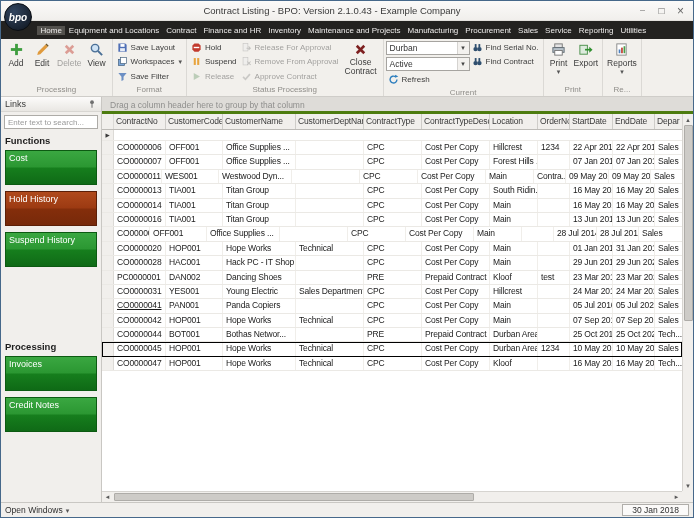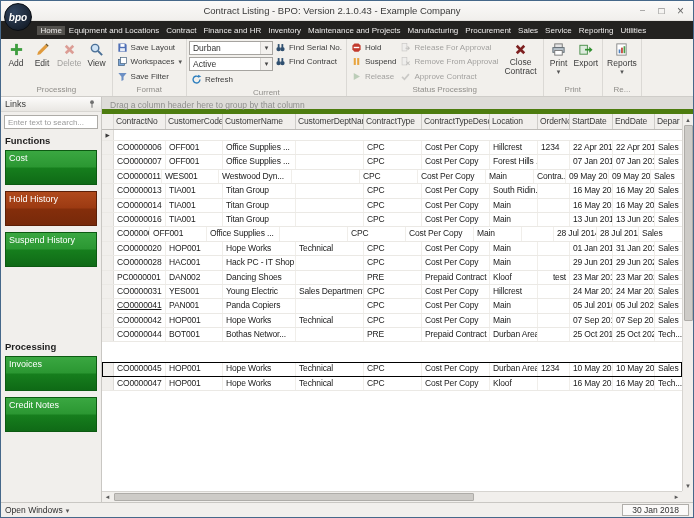--- a/index.html
+++ b/index.html
@@ -58,31 +58,31 @@
   .side-search::placeholder{color:#9a9a9a;}
   .side-head{font-size:9.5px;font-weight:bold;color:#1e1e1e;padding:4px 4px 4px;flex:none;}
   .side-head.proc{margin-top:64px;}
   .side-btn{height:35px;margin:0 4px 6px;border:1px solid #444;font-size:9px;color:#fff;padding:2px 3px;cursor:pointer;flex:none;overflow:hidden;}
   .side-btn.green{background:linear-gradient(180deg,var(--sidebar-green,#3aa741) 0%,#2b9732 48%,#167e1d 52%,var(--sidebar-green-dark,#0f6a16) 100%);border-color:#0c5a12;}
   .side-btn.gray{background:linear-gradient(180deg,#dddddb,#aeacaa);border-color:#8f8d8b;color:#fbfbfb;}
   .side-btn.red{background:linear-gradient(180deg,var(--sidebar-red,#b04a1c) 0%,#9c3a12 48%,#842e0b 52%,var(--sidebar-red-dark,#77290a) 100%);border-color:#5c1f07;}
 
   
   .gridpane{flex:1;position:relative;background:#fff;overflow:hidden;}
-  .groupbar{height:17px;background:#dedcd8;font-size:8.5px;color:#8f8f8d;line-height:16px;padding-left:8px;border-bottom:5px solid #4d7c0f;cursor:default;}
+  .groupbar{height:17px;background:#dedcd8;font-size:8.5px;color:#8f8f8d;line-height:16px;padding-left:8px;border-bottom:3px solid #4d7c0f;cursor:default;}
   .gheader{display:flex;height:16px;background:#f1efec;border-bottom:1px solid #bdbbb7;margin-right:11px;overflow:hidden;}
   .hcell{flex:none;font-size:8.5px;color:#3a3a3a;line-height:15px;padding:0 2px;border-right:1px solid #cfcdc9;white-space:nowrap;overflow:hidden;letter-spacing:-0.15px;cursor:pointer;}
   .hind{width:12px;flex:none;border-right:1px solid #cfcdc9;background:#f1efec;}
   .gbody{margin-right:11px;overflow:hidden;}
   .grow{display:flex;height:14.4px;border-bottom:1px solid #ebe9e5;background:#fff;}
   .grow.blank{height:11px;}
   .ind{width:12px;flex:none;background:#f1efec;border-right:1px solid #dcdad6;display:flex;align-items:center;justify-content:center;}
   .ind.arrow::after{content:"▶";font-size:5.5px;color:#3a3a3a;}
   .cell{flex:none;font-size:8.5px;color:#1b1b1b;line-height:13px;padding:0 3px;border-right:1px solid #f0eeea;white-space:nowrap;overflow:hidden;letter-spacing:-0.15px;}
-  .grow.focused{outline:1.5px solid #000;outline-offset:-1.5px;margin-top:20px;}
+  .grow.focused{outline:1.5px solid #000;outline-offset:-1.5px;}
 
   
   .vscroll{position:absolute;top:17px;right:0;bottom:11px;width:11px;background:#f1efec;border-left:1px solid #d6d4d0;display:flex;flex-direction:column;align-items:center;cursor:pointer;}
   .sarrow{width:11px;height:11px;font-size:6px;color:#5a5a5a;display:flex;align-items:center;justify-content:center;flex:none;}
   .vthumb{width:9px;height:52%;background:#cdcbc7;border:1px solid #aeaca8;border-radius:1px;flex:none;}
   .vspacer{flex:1;}
   .hscroll{position:absolute;left:0;right:11px;bottom:0;height:11px;background:#f1efec;border-top:1px solid #d6d4d0;display:flex;align-items:center;cursor:pointer;}
   .hthumb{height:8px;width:62%;background:#cdcbc7;border:1px solid #aeaca8;border-radius:1px;margin-left:1px;flex:none;}
   .hspacer{flex:1;}
   .corner{position:absolute;right:0;bottom:0;width:11px;height:11px;background:#f1efec;}
@@ -266,20 +266,72 @@
             <span>Save Filter</span>
           </div>
         </div>
       </div>
       <div class="rgl">Format</div>
     </div>
 
     <div class="rgroup">
       <div class="rgc">
         <div class="rcol">
+          <div class="rbtn-sm">
+            <svg class="ic11">
+                <use href="#i-hold"></use>
+              </svg>
+            <span>Hold</span>
+          </div>
+          <div class="rbtn-sm">
+            <svg class="ic11">
+                <use href="#i-pause"></use>
+              </svg>
+            <span>Suspend</span>
+          </div>
+          <div class="rbtn-sm disabled">
+            <svg class="ic11">
+                <use href="#i-play"></use>
+              </svg>
+            <span>Release</span>
+          </div>
+        </div>
+        <div class="rcol">
+          <div class="rbtn-sm disabled">
+            <svg class="ic11">
+                <use href="#i-docarrow"></use>
+              </svg>
+            <span>Release For Approval</span>
+          </div>
+          <div class="rbtn-sm disabled">
+            <svg class="ic11">
+                <use href="#i-docx"></use>
+              </svg>
+            <span>Remove From Approval</span>
+          </div>
+          <div class="rbtn-sm disabled">
+            <svg class="ic11">
+                <use href="#i-check"></use>
+              </svg>
+            <span>Approve Contract</span>
+          </div>
+        </div>
+        <div class="rbtn-lg wrap">
+          <svg class="ic16">
+              <use href="#i-xdark"></use>
+            </svg>
+          <span class="rlb">Close Contract</span>
+        </div>
+      </div>
+      <div class="rgl">Status Processing</div>
+    </div>
+
+    <div class="rgroup">
+      <div class="rgc">
+        <div class="rcol">
           <div class="combo">
             <span class="val">Durban</span>
             <span class="arr"></span>
           </div>
           <div class="combo">
             <span class="val">Active</span>
             <span class="arr"></span>
           </div>
           <div class="rbtn-sm">
             <svg class="ic11">
@@ -297,72 +349,20 @@
           </div>
           <div class="rbtn-sm">
             <svg class="ic11">
                 <use href="#i-binoc"></use>
               </svg>
             <span>Find Contract</span>
           </div>
         </div>
       </div>
       <div class="rgl">Current</div>
-    </div>
-
-    <div class="rgroup">
-      <div class="rgc">
-        <div class="rcol">
-          <div class="rbtn-sm">
-            <svg class="ic11">
-                <use href="#i-hold"></use>
-              </svg>
-            <span>Hold</span>
-          </div>
-          <div class="rbtn-sm">
-            <svg class="ic11">
-                <use href="#i-pause"></use>
-              </svg>
-            <span>Suspend</span>
-          </div>
-          <div class="rbtn-sm disabled">
-            <svg class="ic11">
-                <use href="#i-play"></use>
-              </svg>
-            <span>Release</span>
-          </div>
-        </div>
-        <div class="rcol">
-          <div class="rbtn-sm disabled">
-            <svg class="ic11">
-                <use href="#i-docarrow"></use>
-              </svg>
-            <span>Release For Approval</span>
-          </div>
-          <div class="rbtn-sm disabled">
-            <svg class="ic11">
-                <use href="#i-docx"></use>
-              </svg>
-            <span>Remove From Approval</span>
-          </div>
-          <div class="rbtn-sm disabled">
-            <svg class="ic11">
-                <use href="#i-check"></use>
-              </svg>
-            <span>Approve Contract</span>
-          </div>
-        </div>
-        <div class="rbtn-lg wrap">
-          <svg class="ic16">
-              <use href="#i-xdark"></use>
-            </svg>
-          <span class="rlb">Close Contract</span>
-        </div>
-      </div>
-      <div class="rgl">Status Processing</div>
     </div>
 
     <div class="rgroup">
       <div class="rgc row">
         <div class="rbtn-lg">
           <svg class="ic16">
               <use href="#i-printer"></use>
             </svg>
           <span class="rlb">Print</span>
           <span class="chev-below"></span>
@@ -566,21 +566,21 @@
           </div>
           <div class="grow">
             <div class="ind"></div>
             <div class="cell" style="width: 52px;">PC0000001</div>
             <div class="cell" style="width: 57px;">DAN002</div>
             <div class="cell" style="width: 73px;">Dancing Shoes</div>
             <div class="cell" style="width: 68px;"></div>
             <div class="cell" style="width: 58px;">PRE</div>
             <div class="cell" style="width: 68px;">Prepaid Contract</div>
             <div class="cell" style="width: 48px;">Kloof</div>
-            <div class="cell" style="width: 32px; text-align: right;">test</div>
+            <div class="cell" style="width: 32px;">test</div>
             <div class="cell" style="width: 43px;">23 Mar 2016</div>
             <div class="cell" style="width: 42px;">23 Mar 2021</div>
             <div class="cell" style="width: 60px;">Sales</div>
           </div>
           <div class="grow">
             <div class="ind"></div>
             <div class="cell" style="width: 52px;">CO0000031</div>
             <div class="cell" style="width: 57px;">YES001</div>
             <div class="cell" style="width: 73px;">Young Electric</div>
             <div class="cell" style="width: 68px;">Sales Department</div>

